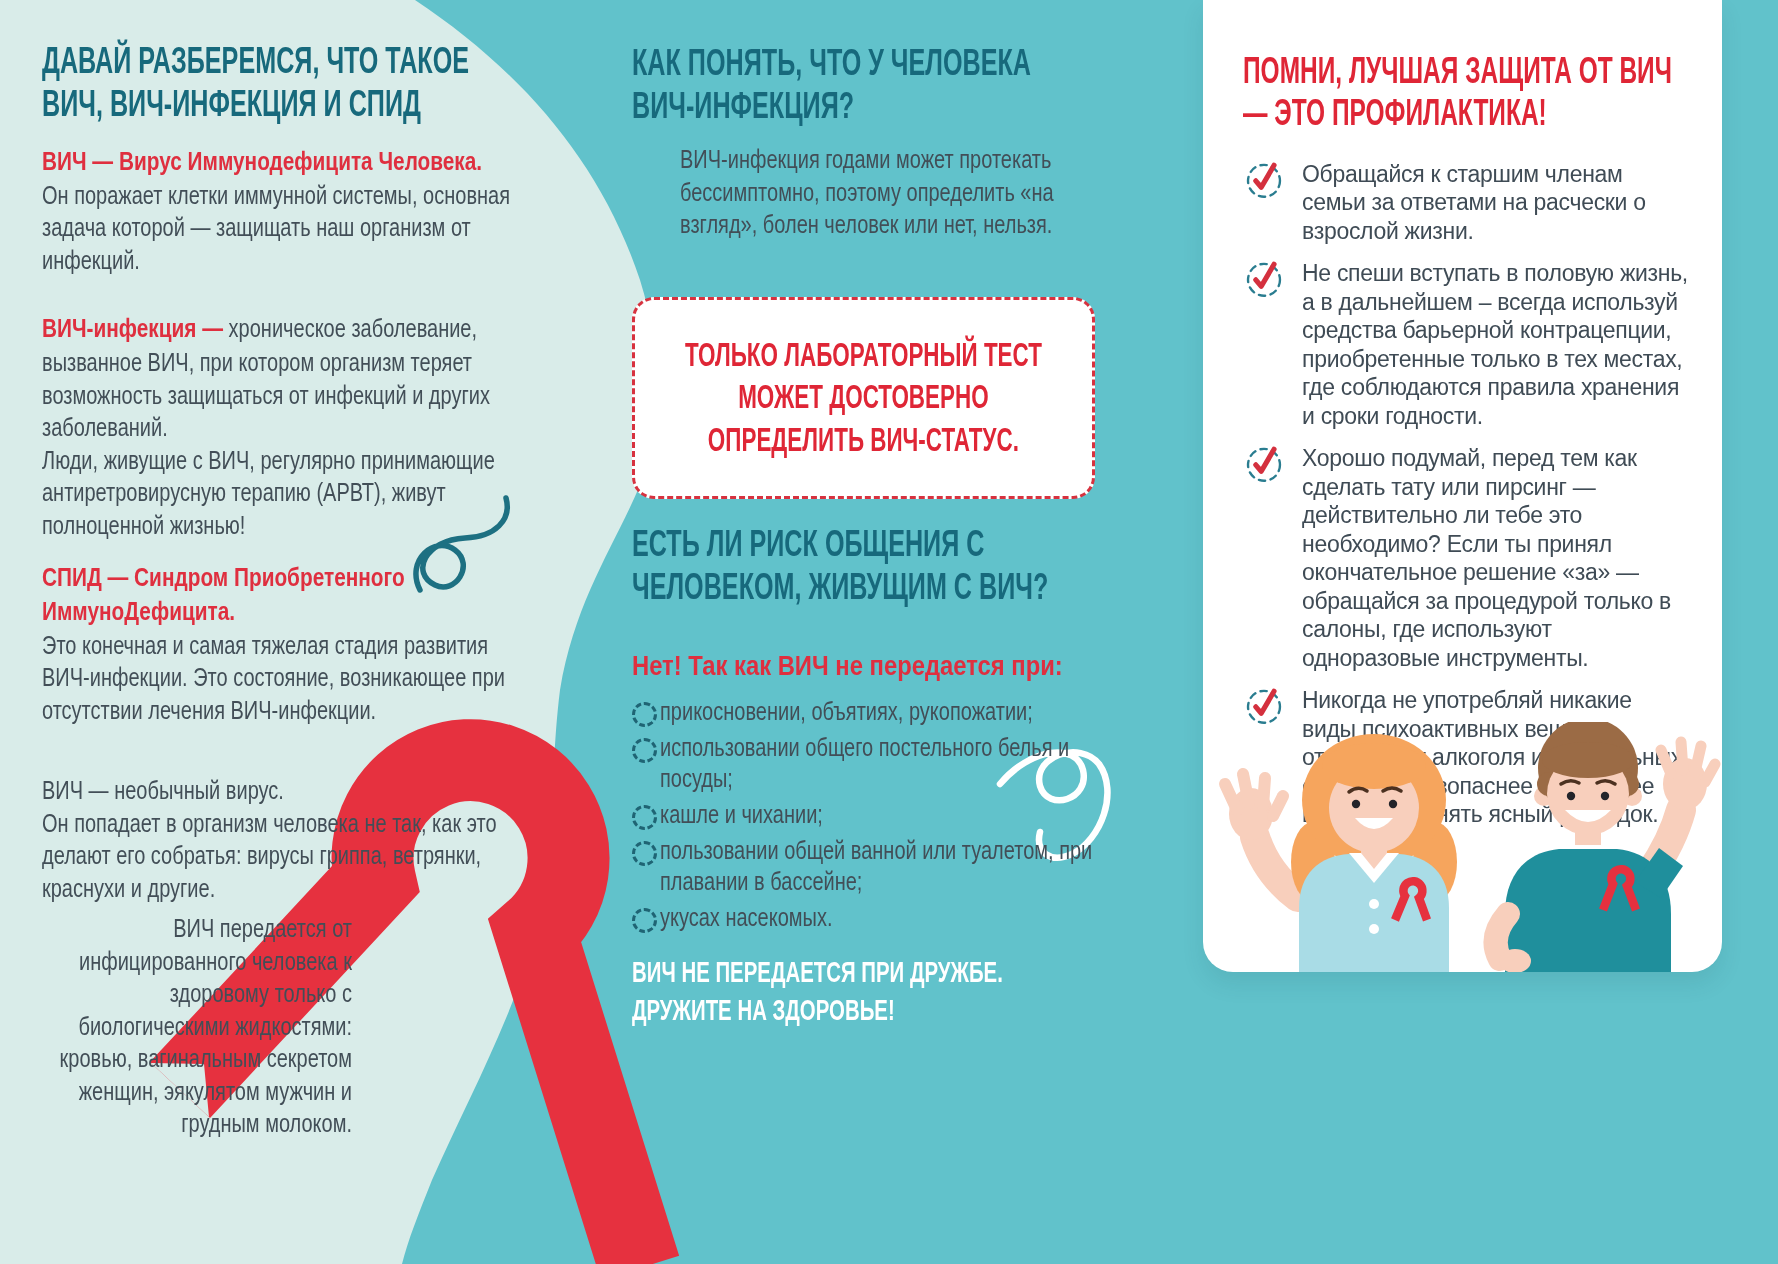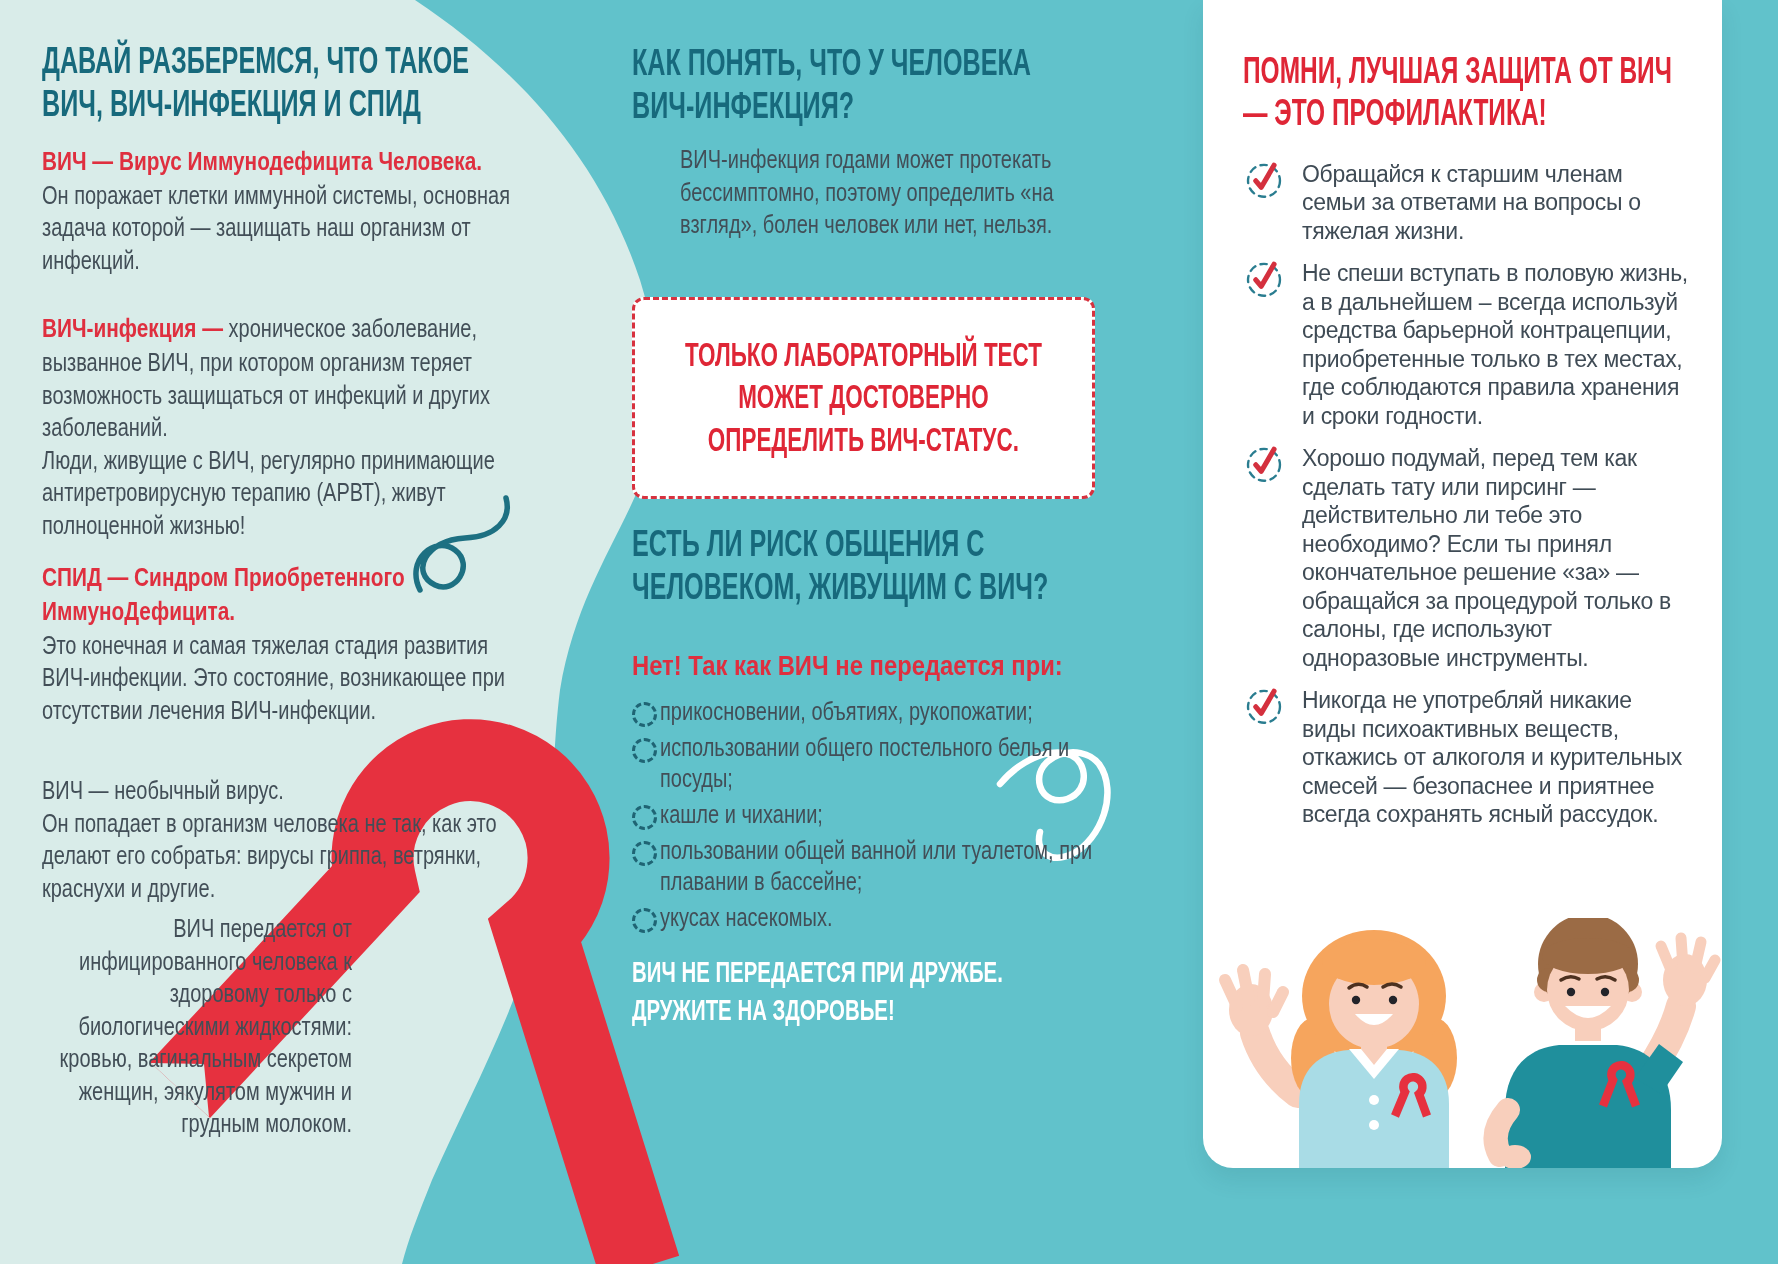--- a/index.html
+++ b/index.html
@@ -5,21 +5,21 @@
   html,body{margin:0;padding:0;background:#3c9aa4;}
   .page{
     position:relative;width:1778px;height:1264px;overflow:hidden;
     background:#61c2cb;font-family:Liberation Sans, sans-serif;
   }
   .bg-layer{position:absolute;inset:0;z-index:1;}
   
   .col-left{position:absolute;left:42px;top:40px;width:494px;z-index:3;}
   .col-mid{position:absolute;left:632px;top:42px;width:463px;z-index:3;}
   .card{
-    position:absolute;left:1203px;top:0;width:519px;height:1168px;z-index:3;
+    position:absolute;left:1203px;top:0;width:519px;height:972px;z-index:3;
     background:#ffffff;border-radius:0 0 30px 30px;overflow:hidden;
     box-shadow:0 12px 22px rgba(20,70,80,.10);
     box-sizing:border-box;padding:50px 33px 0 40px;
   }
   
   .h-display{
     font-size:37px;line-height:1.15;font-weight:bold;color:#17697c;
     transform:scaleX(0.68);transform-origin:0 0;width:147%;margin:0;
   }
   .h-red{
@@ -31,21 +31,21 @@
   .lead-red{color:#df2f3f;font-weight:bold;font-size:26px;}
   .block{display:block;}
   .mb8{margin-bottom:8px;} .mb16{margin-bottom:16px;}
   .mb20{margin-bottom:20px;} .mb36{margin-bottom:36px;}
   .mb42{margin-bottom:42px;} .mb48{margin-bottom:48px;}
   .mb56{margin-bottom:56px;margin-left:48px;}
   .narrow{width:310px;text-align:right;}
   .tight{letter-spacing:-0.4px;word-spacing:-5px;}
   
   .test-box{
-    background:#ffffff;border:3px dashed #d7323f;border-radius:12px;
+    background:#ffffff;border:3px dashed #d7323f;border-radius:22px;
     padding:34px 30px;margin:0 0 24px 0;
   }
   .test-box-text{
     font-size:33px;line-height:1.3;font-weight:bold;color:#df2636;margin:0;
     transform:scaleX(0.68);transform-origin:0 0;width:147%;text-align:center;
   }
   .red-lead{
     font-size:28px;font-weight:bold;color:#df2f3f;margin:0 0 14px 0;
     transform:scaleX(0.85);transform-origin:0 0;width:117%;
   }
@@ -174,21 +174,21 @@
   </div>
 
   <div class="card">
     <h2 class="h-red">ПОМНИ, ЛУЧШАЯ ЗАЩИТА ОТ ВИЧ — ЭТО ПРОФИЛАКТИКА!</h2>
 
     <div class="tip">
       <svg class="check-icon" width="42" height="42" viewBox="0 0 46 46">
         <circle cx="23" cy="25" r="17.5" fill="none" stroke="#2a7d90" stroke-width="2.6" stroke-dasharray="7 6" stroke-linecap="round"></circle>
         <path d="M14,25 L20,32 L34,8" fill="none" stroke="#d4303e" stroke-width="5.6" stroke-linecap="round" stroke-linejoin="round"></path>
       </svg>
-      <p>Обращайся к старшим членам семьи за ответами на вопросы о тяжелая жизни.</p>
+      <p>Обращайся к старшим членам семьи за ответами на расчески о взрослой жизни.</p>
     </div>
 
     <div class="tip">
       <svg class="check-icon" width="42" height="42" viewBox="0 0 46 46">
         <circle cx="23" cy="25" r="17.5" fill="none" stroke="#2a7d90" stroke-width="2.6" stroke-dasharray="7 6" stroke-linecap="round"></circle>
         <path d="M14,25 L20,32 L34,8" fill="none" stroke="#d4303e" stroke-width="5.6" stroke-linecap="round" stroke-linejoin="round"></path>
       </svg>
       <p>Не спеши вступать в половую жизнь, а в дальнейшем – всегда используй средства барьерной контрацепции, приобретенные только в тех местах, где соблюдаются правила хранения и сроки годности.</p>
     </div>
 

